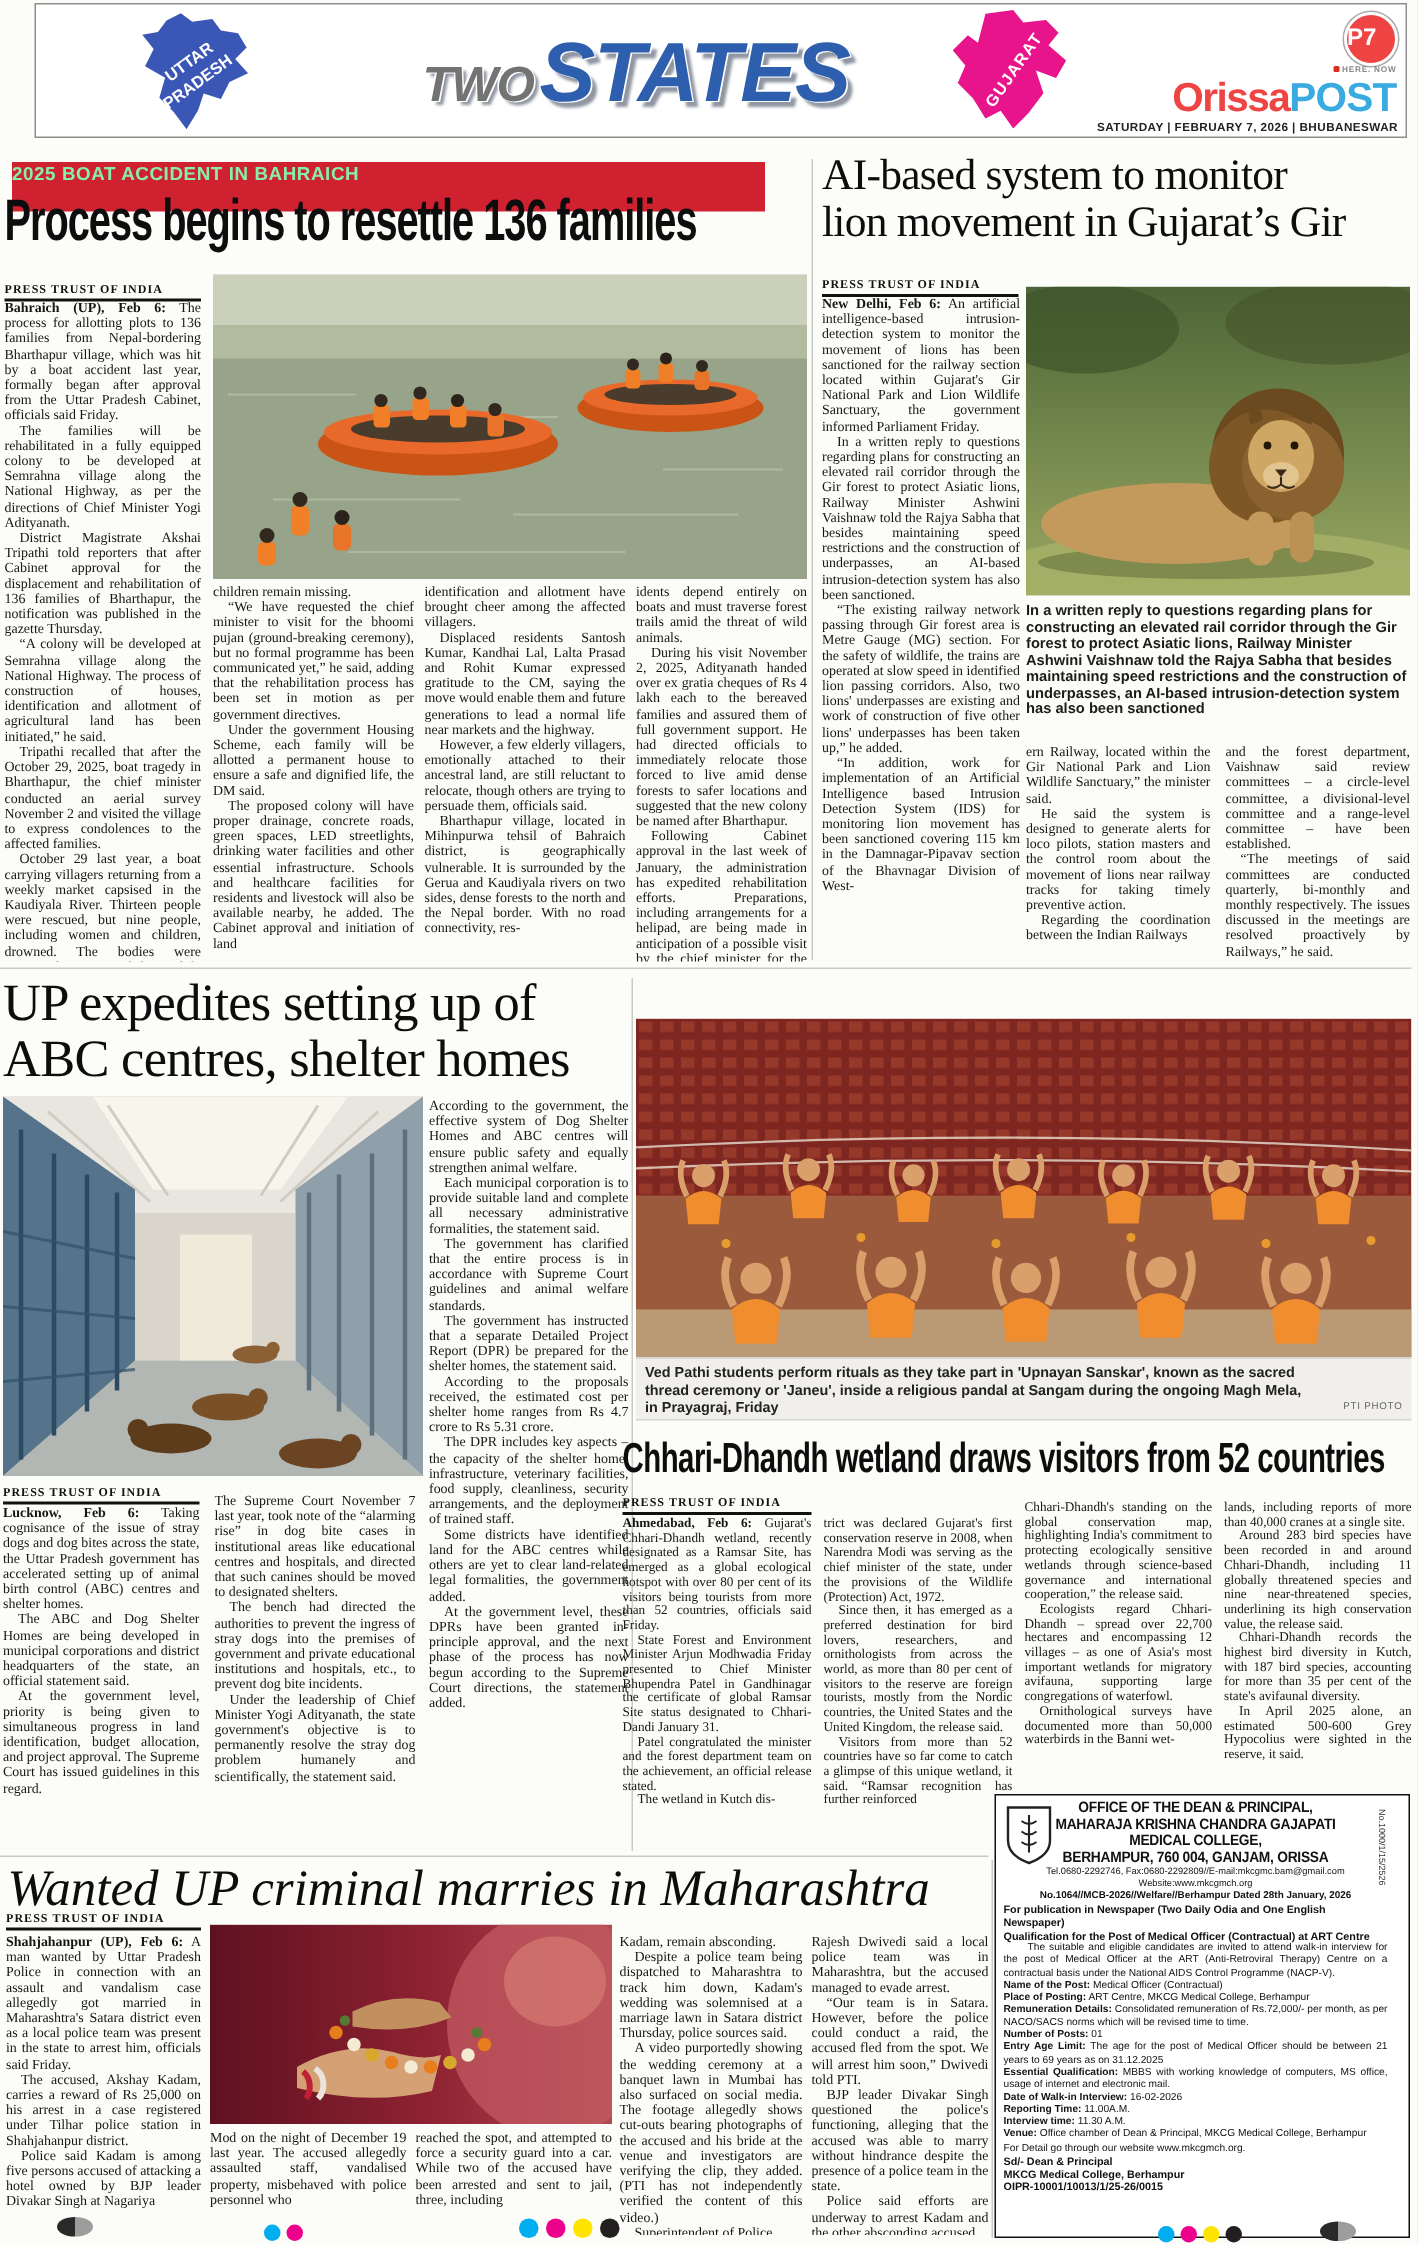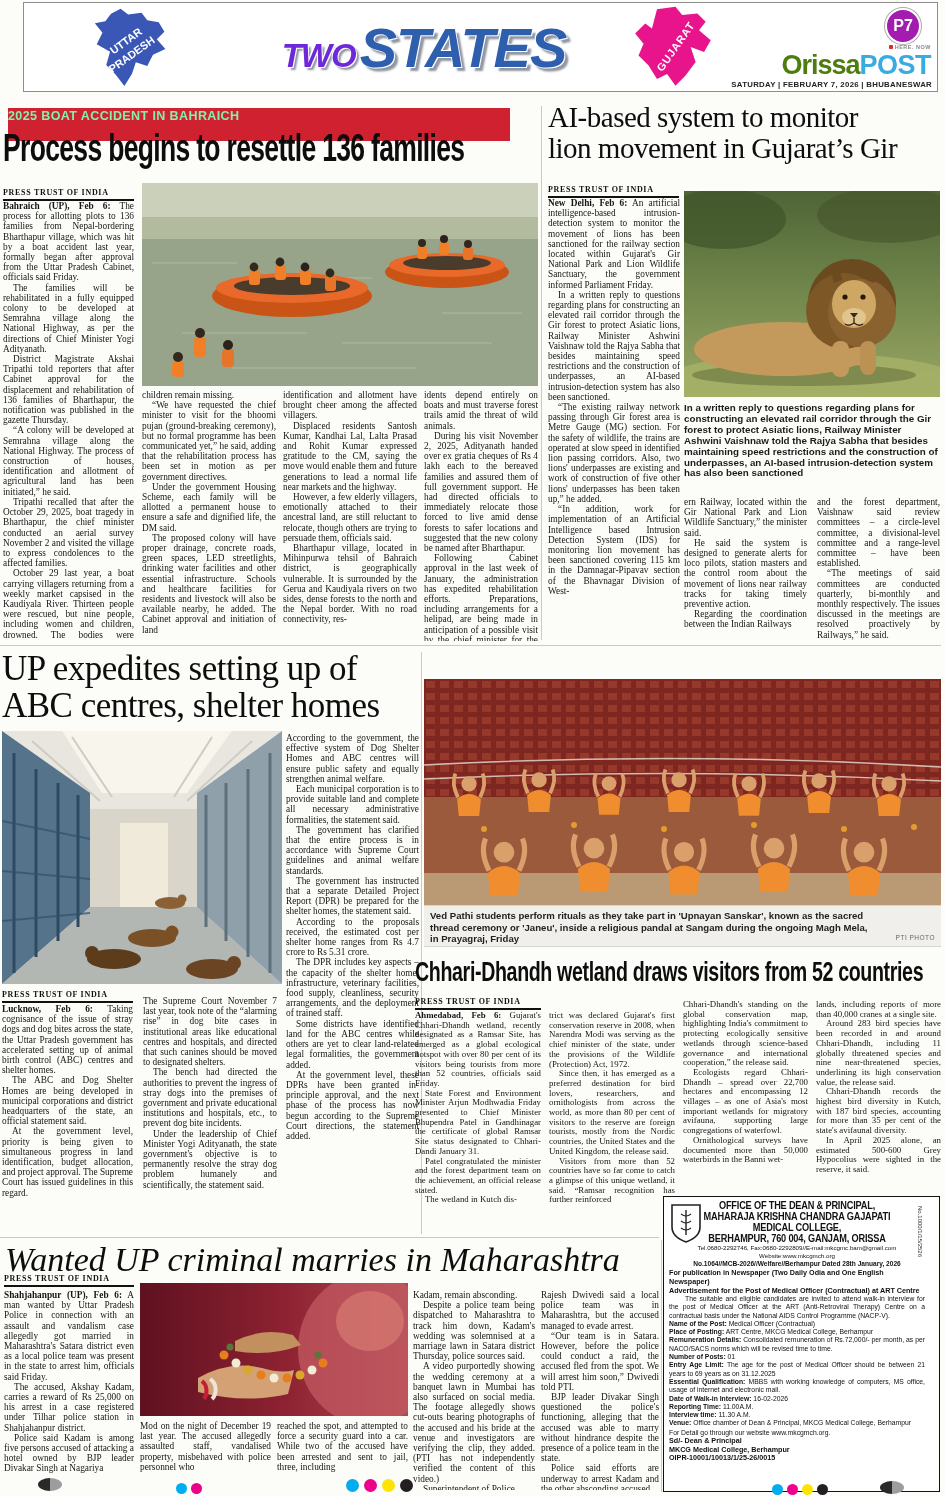--- a/index.html
+++ b/index.html
@@ -3,30 +3,30 @@
 <meta charset="utf-8">
 <style>
   html,body{margin:0;padding:0;background:#e8e8e4;}
   #page{position:relative;width:945px;height:1496px;margin:0 auto;background:#fcfcf9;
         font-family:"Liberation Serif",serif;color:#141414;overflow:hidden;}
   
   .masthead{position:absolute;left:23px;top:2px;width:913px;height:88px;border:1px solid #8d8d8d;background:#fff;}
   .upmap{position:absolute;left:58px;top:3px;}
   .gujmap{position:absolute;left:600px;top:2px;}
   .ts{position:absolute;left:185px;top:12px;width:430px;text-align:center;white-space:nowrap;}
-  .ts-two{font:italic 900 33px "Liberation Sans",sans-serif;color:#6d28d9;
+  .ts-two{font:italic 900 33px "Liberation Sans",sans-serif;color:#737373;
           text-shadow:-1px -1px 0 #fff,1px 1px 0 #fff,3px 3px 2px rgba(70,80,100,.6);letter-spacing:-1px;}
   .ts-states{font:italic 900 56px "Liberation Sans",sans-serif;color:#2e5fae;
           text-shadow:-1px -1px 0 #fff,1px 1px 0 #fff,4px 4px 2px rgba(70,80,100,.6);letter-spacing:-1px;}
-  .p7{position:absolute;right:16px;top:5px;width:32px;height:32px;border-radius:50%;background:#a21caf;
-      color:#fff;font:bold 16px/32px "Liberation Sans",sans-serif;text-align:center;border:2px solid #fff;box-shadow:0 0 0 1px #aaa;}
+  .p7{position:absolute;right:5px;top:5px;width:32px;height:32px;border-radius:50%;background:#ef4444;
+      color:#fff;font:bold 16px/32px "Liberation Sans",sans-serif;border:2px solid #fff;box-shadow:0 0 0 1px #aaa;}
   .brand{position:absolute;right:6px;top:41px;text-align:right;white-space:nowrap;}
   .brand-tag{display:block;font:bold 5.5px "Liberation Sans",sans-serif;color:#888;letter-spacing:.5px;}
   .brand-tag::before{content:"";display:inline-block;width:4px;height:4px;background:#e02b20;border-radius:1px;margin-right:2px;}
-  .b-orissa{font:bold 27px "Liberation Sans",sans-serif;color:#4d7c0f;letter-spacing:-1px;}
+  .b-orissa{font:bold 27px "Liberation Sans",sans-serif;color:#ef4444;letter-spacing:-1px;}
   .b-post{font:bold 27px "Liberation Sans",sans-serif;color:#39abe0;letter-spacing:-.5px;}
   .dateline{position:absolute;right:5px;bottom:2px;font:bold 7.8px "Liberation Sans",sans-serif;color:#222;letter-spacing:.3px;}
   
   .hr,.vr{position:absolute;background:#c9c9c6;}
   
   .kicker{position:absolute;left:8px;top:108px;width:502px;height:33px;background:#cf2130;color:#86efac;
           font:bold 12.5px/17px "Liberation Sans",sans-serif;text-align:left;letter-spacing:.4px;}
   .byline{position:absolute;font:bold 8px "Liberation Serif",serif;letter-spacing:.7px;color:#111;
           border-bottom:2px solid #111;padding-bottom:2px;}
   .col{position:absolute;font-size:9.3px;line-height:10.2px;text-align:justify;overflow:hidden;color:#151515;}
@@ -449,21 +449,21 @@
       <div class="ad-side">No.1000/1/15/2526</div>
       <div class="ad-h">OFFICE OF THE DEAN &amp; PRINCIPAL,</div>
       <div class="ad-h">MAHARAJA KRISHNA CHANDRA GAJAPATI</div>
       <div class="ad-h">MEDICAL COLLEGE,</div>
       <div class="ad-h">BERHAMPUR, 760 004, GANJAM, ORISSA</div>
     </div>
     <div class="ad-contact">Tel.0680-2292746, Fax:0680-2292809//E-mail:mkcgmc.bam@gmail.com</div>
     <div class="ad-contact">Website:www.mkcgmch.org</div>
     <div class="ad-ref">No.1064//MCB-2026//Welfare//Berhampur Dated 28th January, 2026</div>
     <div class="ad-pub">For publication in Newspaper (Two Daily Odia and One English Newspaper)</div>
-    <div class="ad-title">Advertisement for the Post of Medical Officer (Contractual) at ART Centre</div>
+    <div class="ad-title">Qualification for the Post of Medical Officer (Contractual) at ART Centre</div>
     <div class="ad-intro">The suitable and eligible candidates are invited to attend walk-in interview for the post of Medical Officer at the ART (Anti-Retroviral Therapy) Centre on a contractual basis under the National AIDS Control Programme (NACP-V).</div>
     <div class="ad-f"><b>Name of the Post:</b><span> Medical Officer (Contractual)</span></div>
     <div class="ad-f"><b>Place of Posting:</b><span> ART Centre, MKCG Medical College, Berhampur</span></div>
     <div class="ad-f"><b>Remuneration Details:</b><span> Consolidated remuneration of Rs.72,000/- per month, as per NACO/SACS norms which will be revised time to time.</span></div>
     <div class="ad-f"><b>Number of Posts:</b><span> 01</span></div>
     <div class="ad-f"><b>Entry Age Limit:</b><span> The age for the post of Medical Officer should be between 21 years to 69 years as on 31.12.2025</span></div>
     <div class="ad-f"><b>Essential Qualification:</b><span> MBBS with working knowledge of computers, MS office, usage of internet and electronic mail.</span></div>
     <div class="ad-f"><b>Date of Walk-in Interview:</b><span> 16-02-2026</span></div>
     <div class="ad-f"><b>Reporting Time:</b><span> 11.00A.M.</span></div>
     <div class="ad-f"><b>Interview time:</b><span> 11.30 A.M.</span></div>

